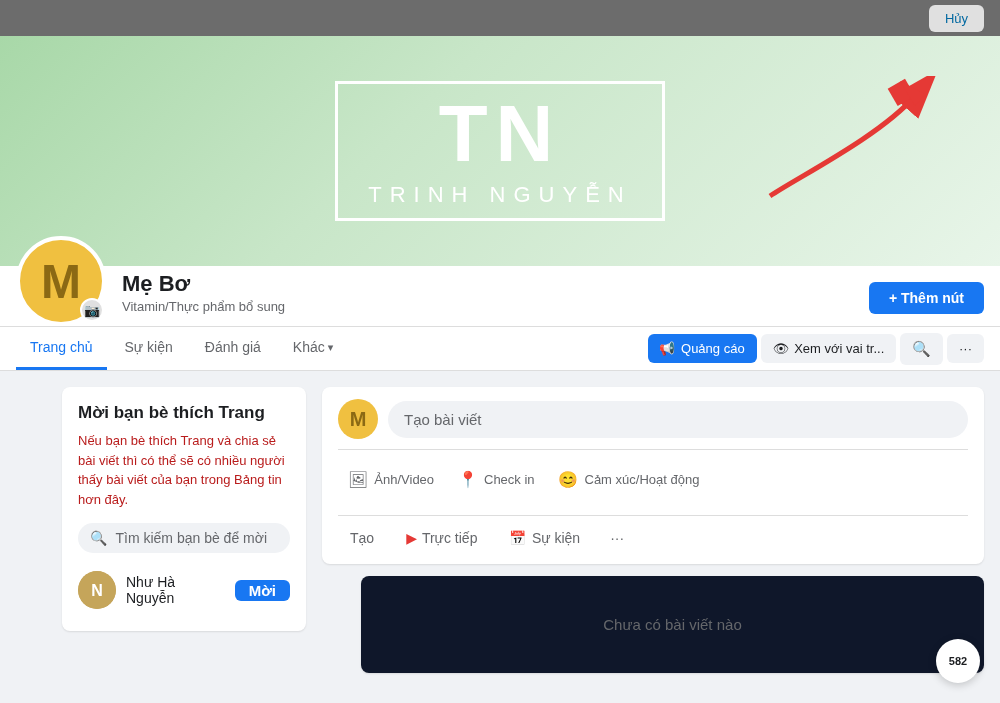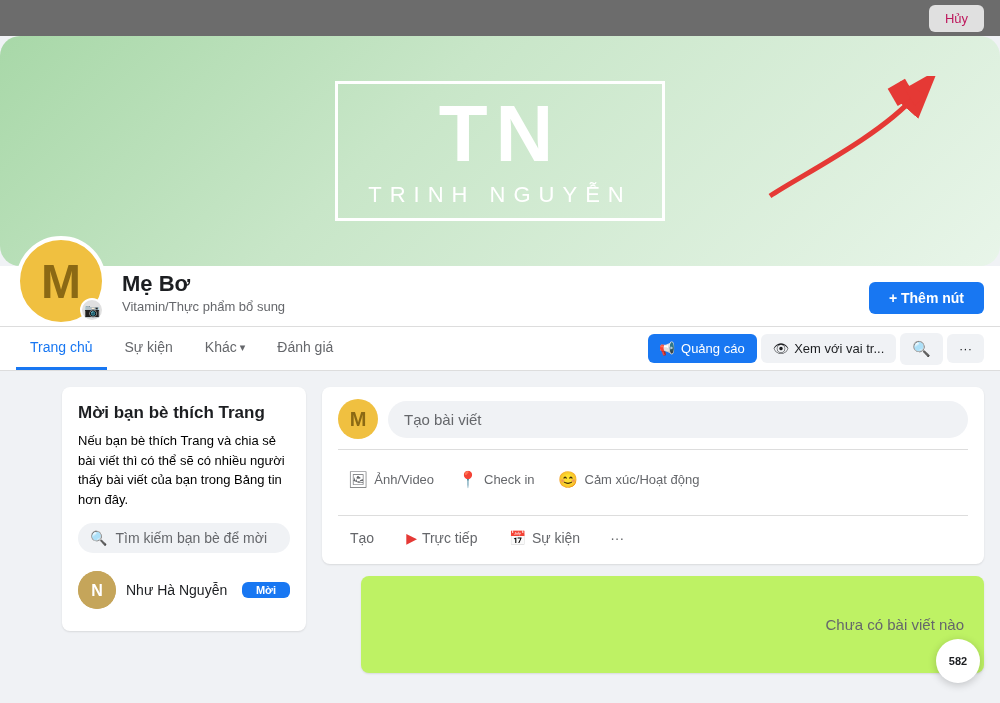--- a/index.html
+++ b/index.html
@@ -16,21 +16,21 @@
       gap: 10px;
       position: relative;
     }
     .btn-huy {
       background: #e0e0e0;
       border: none;
       border-radius: 6px;
       padding: 6px 16px;
       font-size: 13px;
       cursor: pointer;
-      color: #be185d;
+      color: #0369a1;
     }
     .btn-luu {
       background: #1877f2;
       border: 2px solid #e53935;
       border-radius: 6px;
       padding: 6px 18px;
       font-size: 13px;
       font-weight: 600;
       cursor: pointer;
       color: #fff;
@@ -38,21 +38,20 @@
 
     
     .cover-photo {
       background: linear-gradient(135deg, #a8d8a8 0%, #c8e6c8 40%, #e8f5e9 100%);
       height: 230px;
       position: relative;
       display: flex;
       align-items: center;
       justify-content: center;
       overflow: hidden;
-      border-radius: 20px;
     }
     .cover-tn-box {
       border: 3px solid #fff;
       padding: 10px 30px;
       text-align: center;
       color: #fff;
     }
     .cover-tn-letters {
       font-size: 80px;
       font-weight: 700;
@@ -222,21 +221,21 @@
       box-shadow: 0 1px 2px rgba(0,0,0,0.1);
       margin-left: 46px;
     }
     .sidebar-title {
       font-size: 17px;
       font-weight: 700;
       margin-bottom: 8px;
     }
     .sidebar-desc {
       font-size: 13px;
-      color: #000000;
+      color: #b91c1c;
       line-height: 1.5;
       margin-bottom: 14px;
     }
     .search-friend-box {
       display: flex;
       align-items: center;
       background: #f0f2f5;
       border-radius: 20px;
       padding: 7px 12px;
       gap: 8px;
@@ -274,21 +273,21 @@
       flex: 1;
       font-size: 14px;
       font-weight: 500;
     }
     .btn-moi {
       background: #1877f2;
       color: #fff;
       border: none;
       border-radius: 6px;
       padding: 2px 14px;
-      font-size: 11px;
+      font-size: 15px;
       font-weight: 600;
       cursor: pointer;
     }
 
     
     .right-content {
       flex: 1;
     }
     .post-box {
       background: #fff;
@@ -400,25 +399,25 @@
       border-radius: 6px;
       border: none;
       background: transparent;
       font-size: 14px;
       color: #65676b;
       cursor: pointer;
     }
 
     
     .empty-state {
-      background: #bef264;
+      background: #0f172a;
       border-radius: 8px;
       box-shadow: 0 1px 2px rgba(0,0,0,0.1);
       padding: 40px 20px;
-      text-align: right;
+      text-align: center;
       color: #65676b;
       font-size: 15px;
       margin-left: 39px;
     }
 
     
     .bottom-badge {
       position: fixed;
       bottom: 20px;
       right: 20px;
@@ -472,25 +471,25 @@
     <div class="profile-sub">Vitamin/Thực phẩm bổ sung</div>
   </div>
   <div class="profile-actions">
     <button class="btn-them-nut">+ Thêm nút</button>
   </div>
 </div>
 
 <div class="nav-tabs">
   <div class="nav-tab active">Trang chủ</div>
   <div class="nav-tab">Sự kiện</div>
+  <div class="nav-tab">Đánh giá</div>
   <div class="nav-tab nav-tab-khac">
     <span>Khác</span>
     <span style="font-size:11px;">▾</span>
   </div>
-  <div class="nav-tab">Đánh giá</div>
   <div class="nav-spacer"></div>
   <button class="nav-btn nav-btn-quangcao">
     <span>📢</span>
     <span>Quảng cáo</span>
   </button>
   <button class="nav-btn nav-btn-xemvai">
     <span>👁</span>
     <span>Xem với vai tr...</span>
   </button>
   <button class="nav-btn nav-btn-search">🔍</button>

